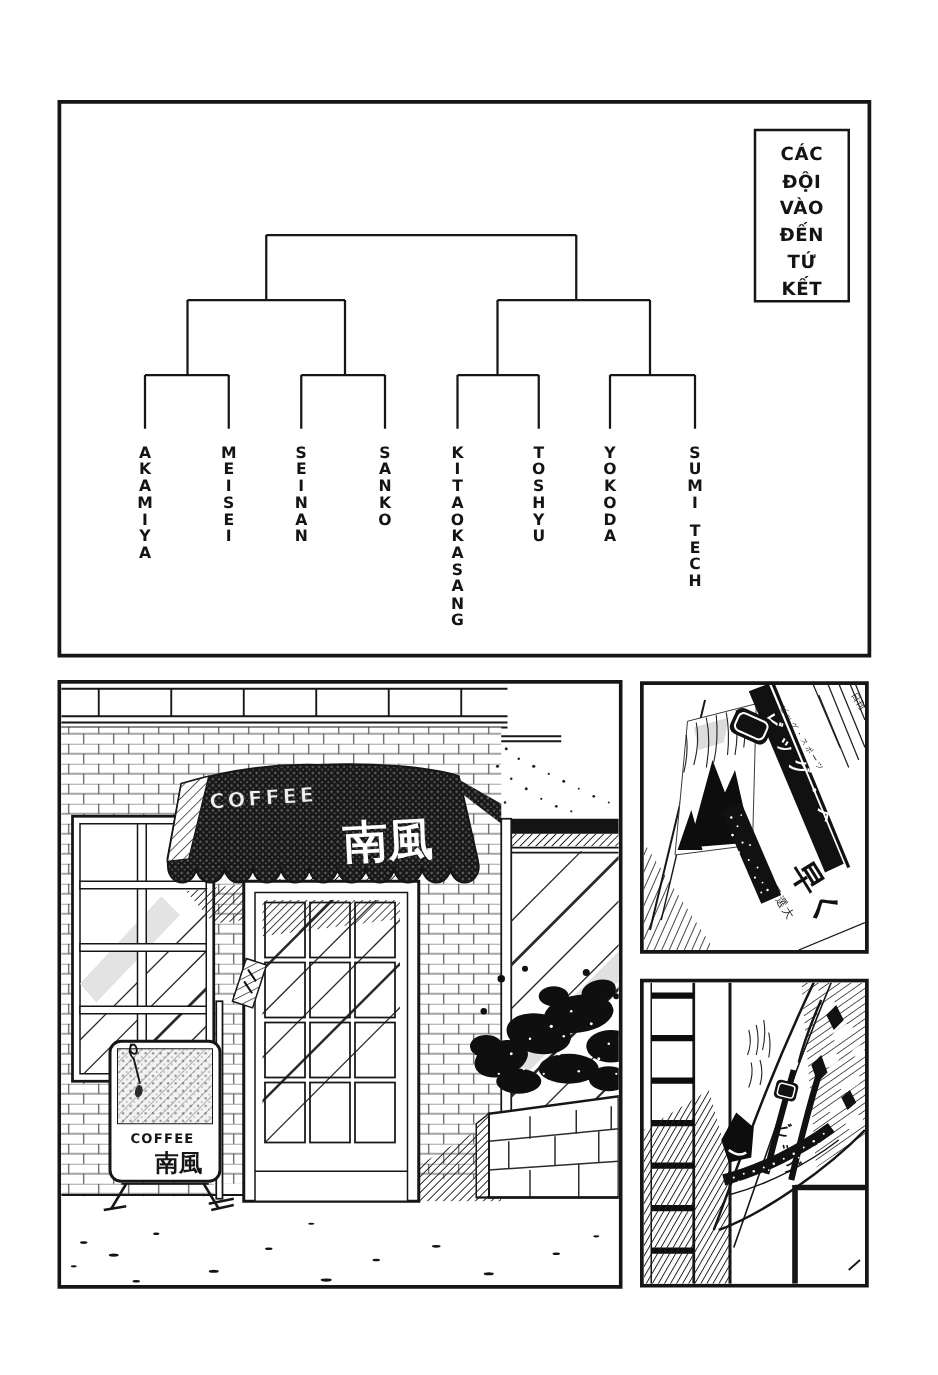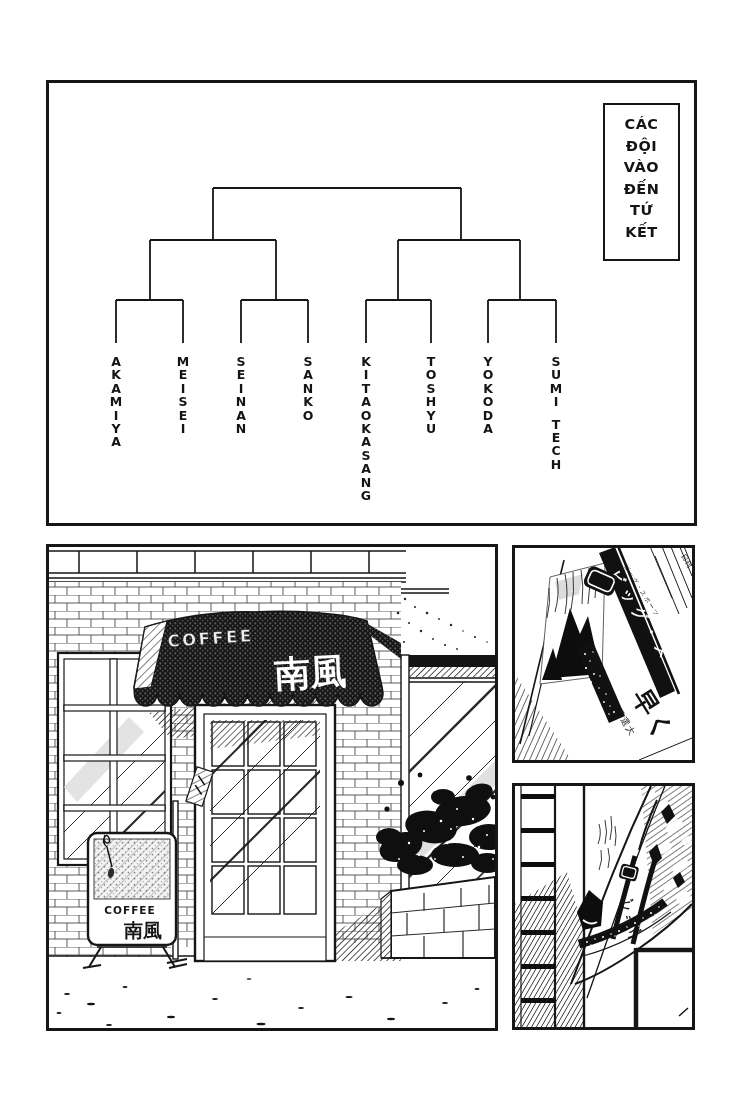--- a/index.html
+++ b/index.html
@@ -3,21 +3,21 @@
 <meta charset="utf-8">
 <style>
   html,body{margin:0;padding:0;background:#ffffff;}
   body{width:750px;height:1100px;position:relative;font-family:"DejaVu Sans",sans-serif;}
   .page{position:absolute;inset:0;background:#fff;}
   .panel{position:absolute;border:3px solid #161616;background:#fff;box-sizing:border-box;}
   .panel svg{display:block;width:100%;height:100%;}
   
   #bracket-panel{left:46px;top:80px;width:651px;height:446px;}
   #bracket-lines{position:absolute;inset:0;}
-  #caption-box{position:absolute;left:554px;top:20px;width:77px;height:158px;border:2px solid #161616;
+  #caption-box{position:absolute;left:554px;top:20px;width:77px;height:139px;border:2px solid #161616;
     box-sizing:border-box;padding-top:9px;text-align:center;}
   #caption-box .cap-line{font-size:14.5px;font-weight:bold;line-height:21.5px;color:#141414;letter-spacing:.5px;}
   .team{position:absolute;width:20px;text-align:center;}
   .team span{display:block;height:13.4px;line-height:13.4px;font-size:12.5px;font-weight:bold;color:#141414;}
   .team span.sp{height:9px;}
 </style>
 </head>
 <body>
 
 <div class="page">

